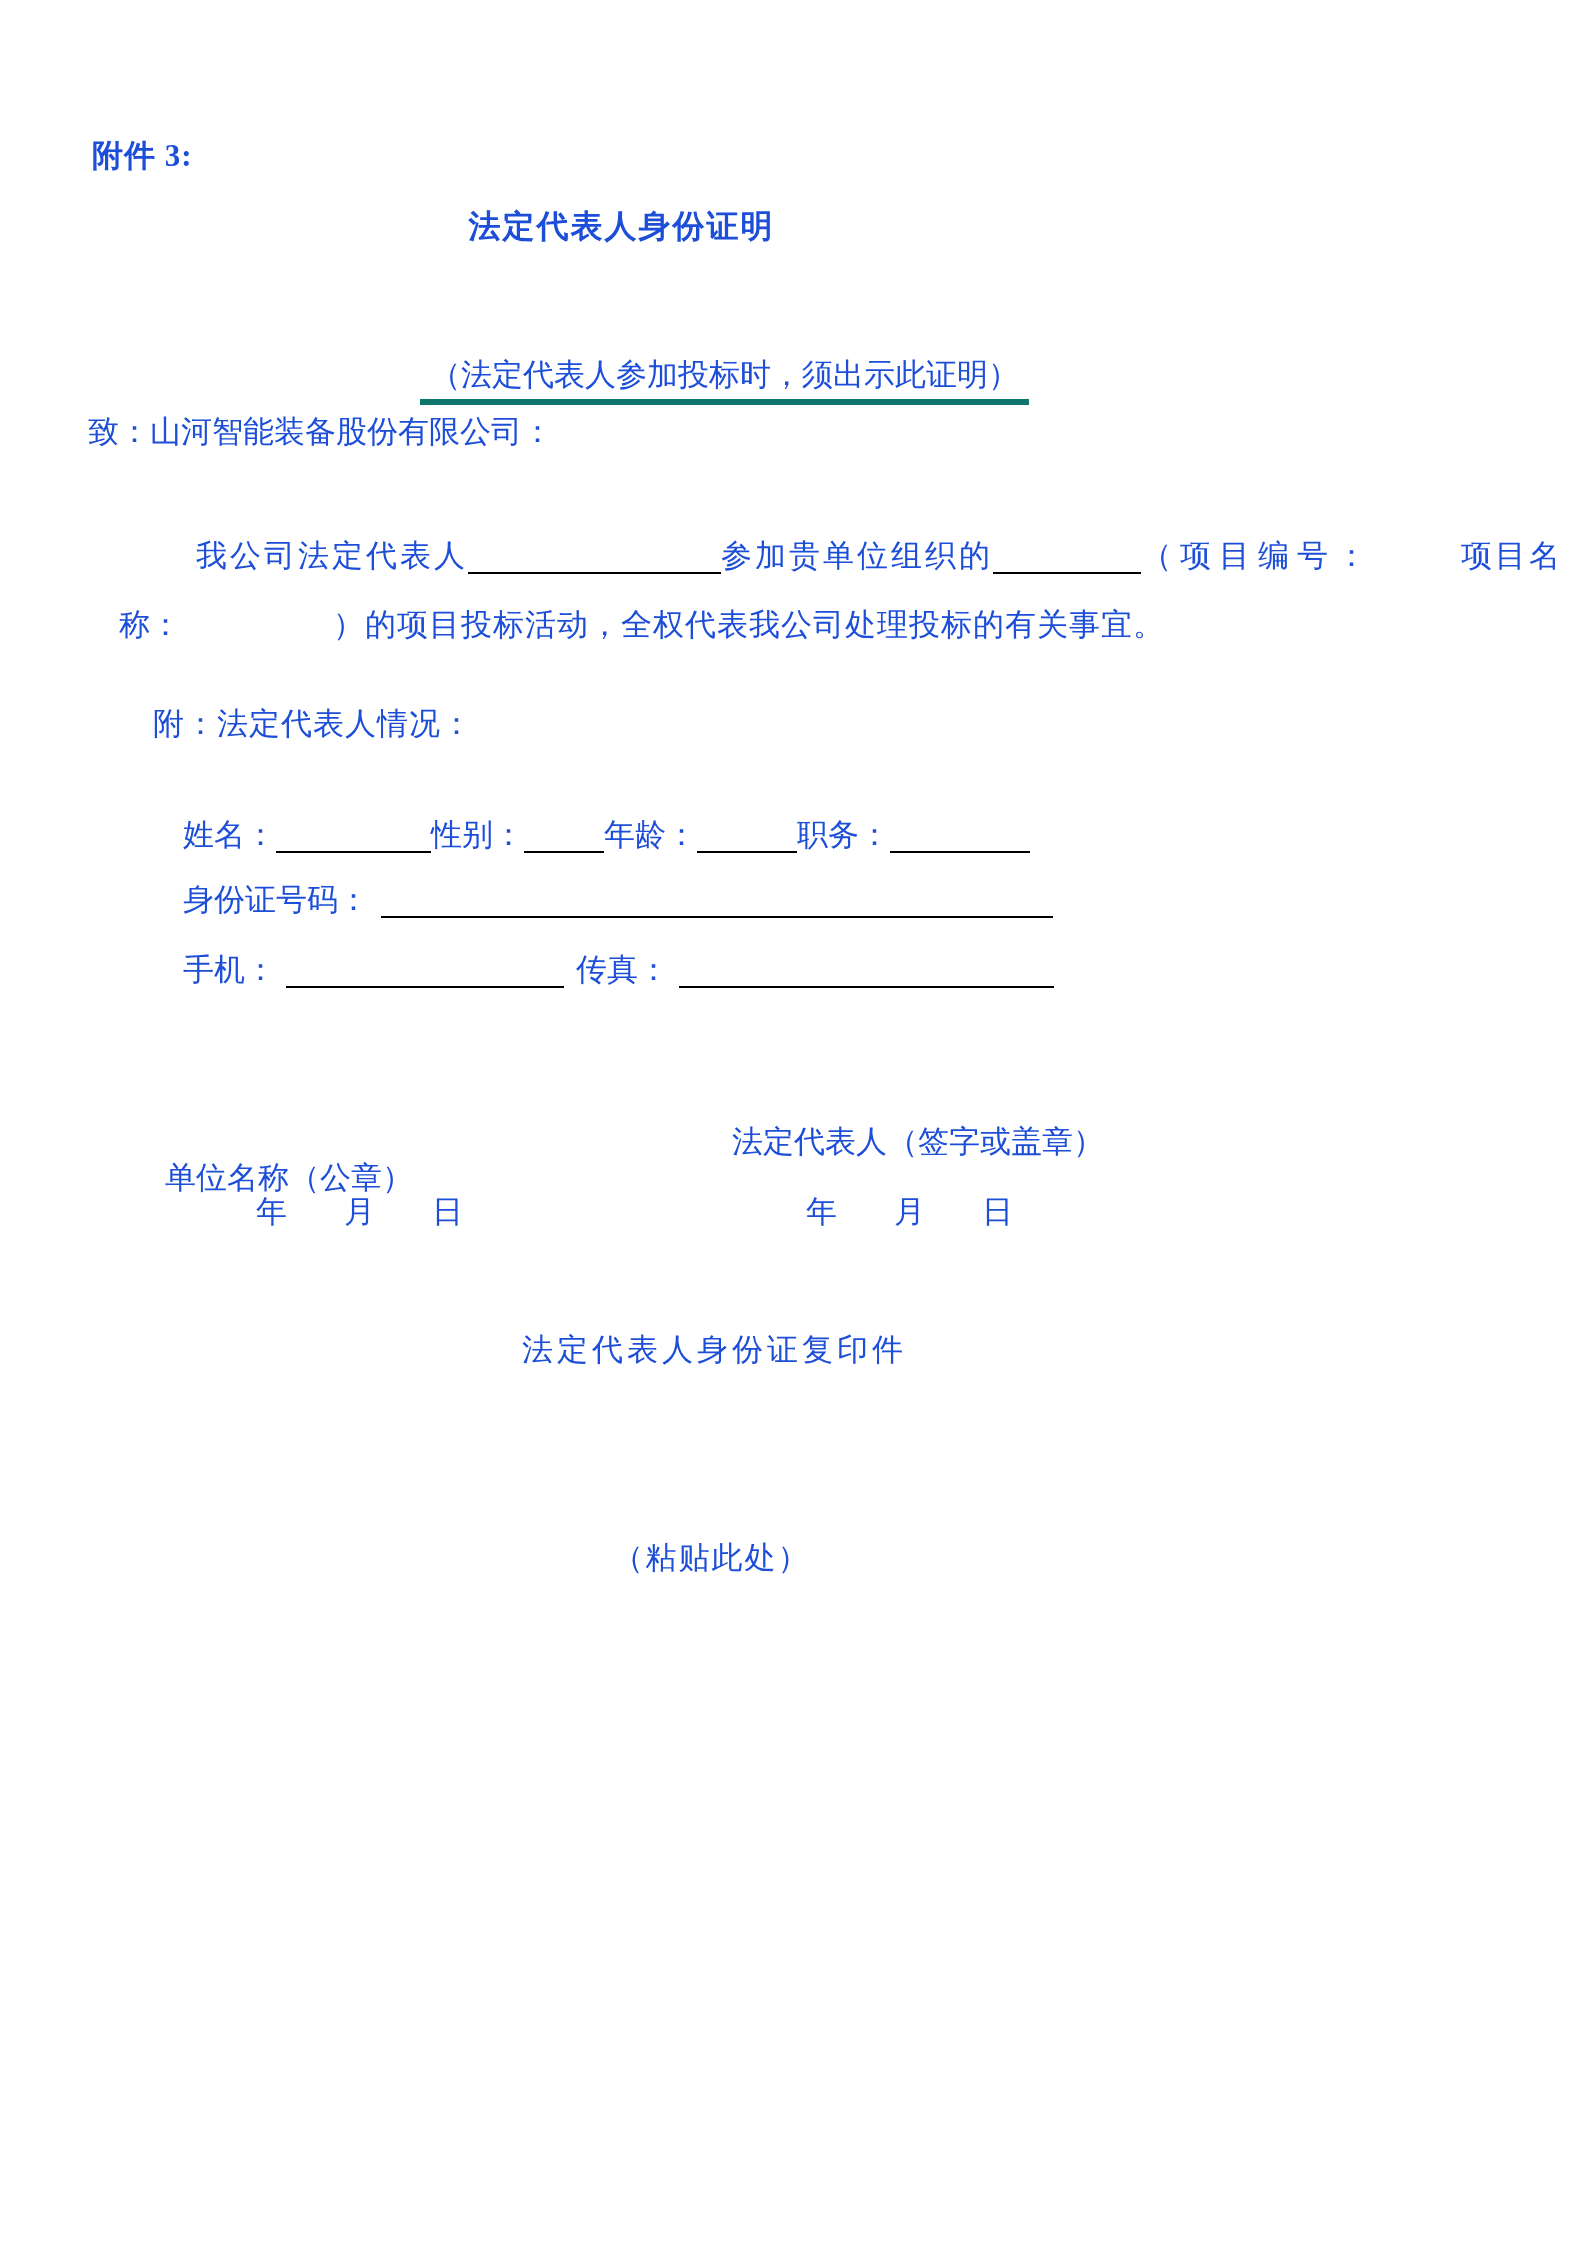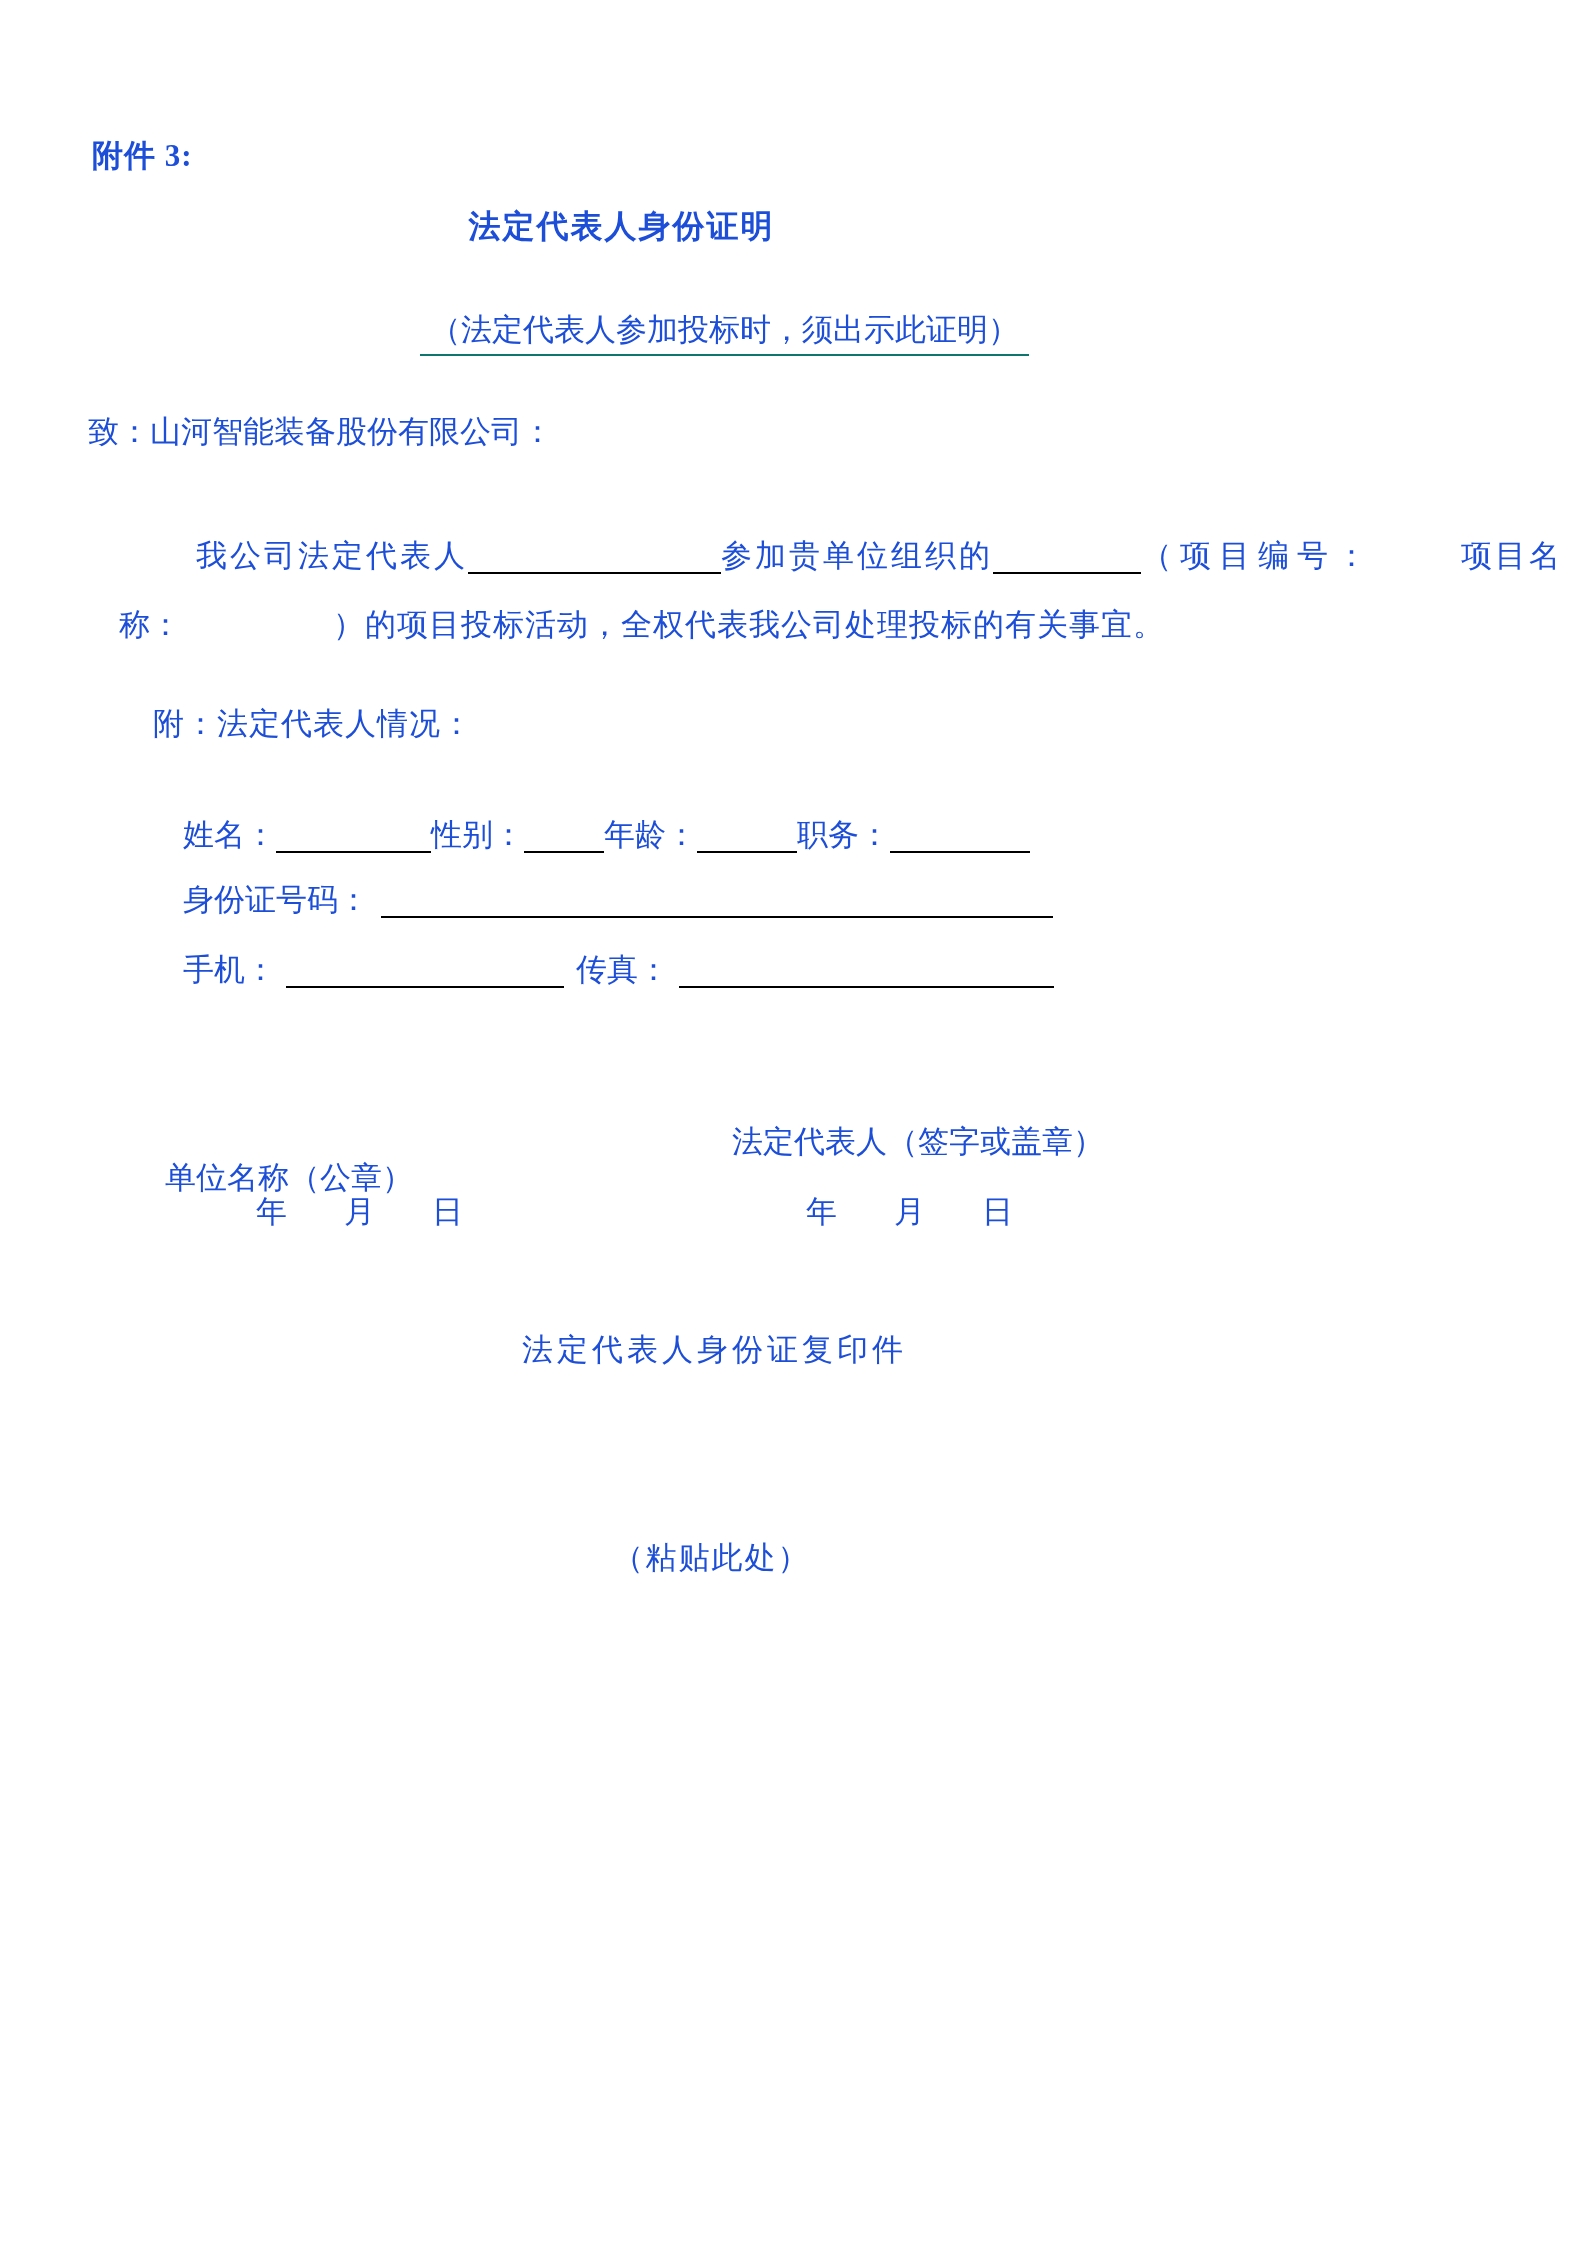--- a/index.html
+++ b/index.html
@@ -24,22 +24,23 @@
   .ls13{letter-spacing:13px;}
   .blank{
     display:inline-block;
     height:0;
     border-bottom:2px solid #000;
     vertical-align:-8px;
   }
   .sp{display:inline-block;}
   .uline{
     display:inline-block;
-    border-bottom:2px solid #0f766e;
+    border-bottom:6px solid #0f766e;
     padding:0 10px 7px 10px;
+    margin-top:45px;
   }
   .title{font-size:32px;}
 </style>
 </head>
 <body>
 
 <div class="page">
 
   <div class="abs bold ls1" style="left:92px;top:138px;">附件 3:</div>
 

